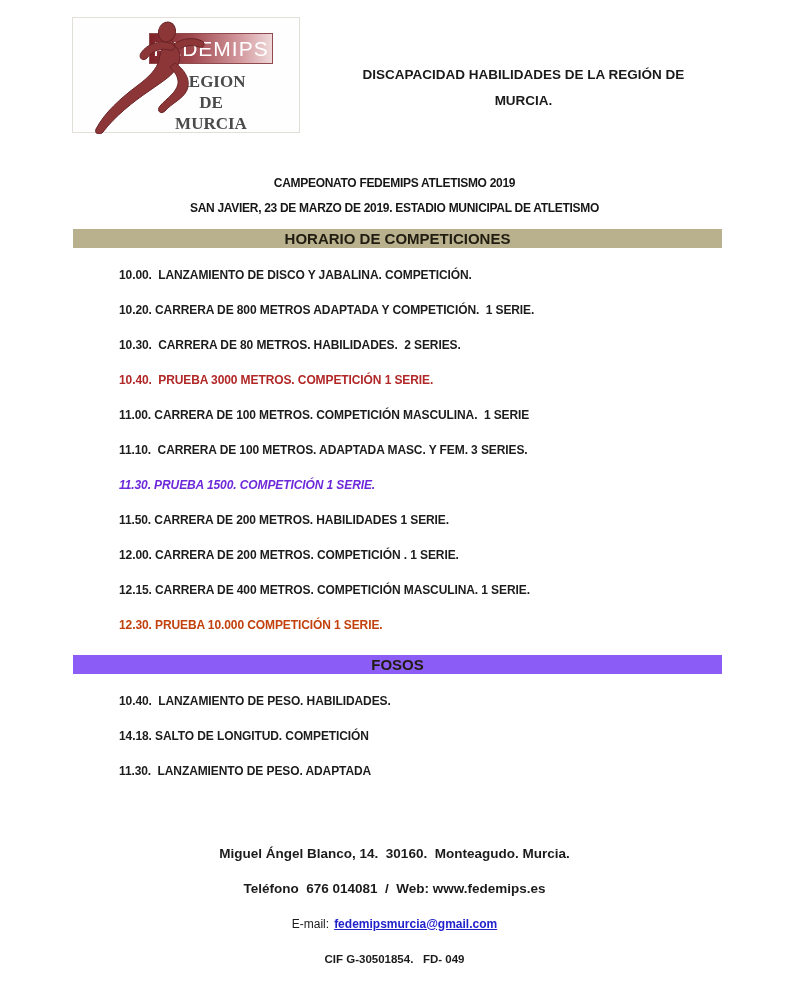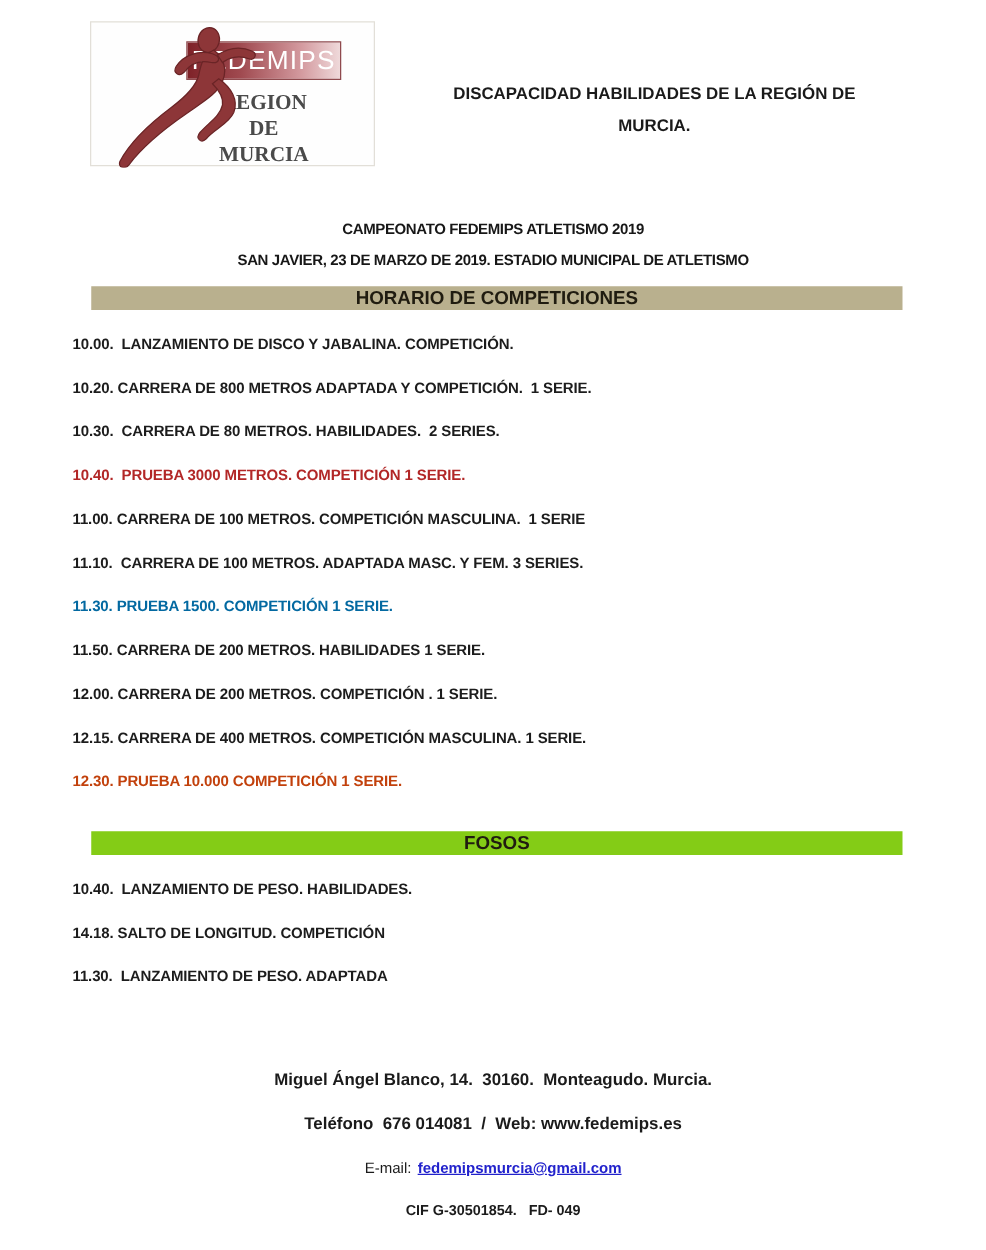--- a/index.html
+++ b/index.html
@@ -56,25 +56,25 @@
     letter-spacing:-0.3px;white-space:nowrap;color:#171717;
   }
 
   
   .banner{
     margin:8px 67px 0 73px;height:19px;
     display:flex;align-items:center;justify-content:center;
     font-weight:700;font-size:15px;color:#201c10;
   }
   .banner-competiciones{background:#b9b08e;}
-  .banner-fosos{background:#84cc16;margin-top:23px;}
+  .banner-fosos{background:#8b5cf6;margin-top:13px;}
 
   
   ul.schedule{
-    list-style:none;margin:9px 0 0 0;padding:0 0 0 58px;
+    list-style:none;margin:9px 0 0 0;padding:0 0 0 119px;
   }
   ul.schedule li{
     height:35px;display:flex;align-items:center;
     font-weight:700;font-size:12px;letter-spacing:-0.1px;
     white-space:pre;color:#1c1c1c;
   }
 
   
   .footer{margin-top:48px;text-align:center;}
   .footer .fline{
@@ -127,21 +127,21 @@
   <div class="banner banner-competiciones">
     <span>HORARIO DE COMPETICIONES</span>
   </div>
   <ul class="schedule">
       <li>10.00.  LANZAMIENTO DE DISCO Y JABALINA. COMPETICIÓN.</li>
       <li>10.20. CARRERA DE 800 METROS ADAPTADA Y COMPETICIÓN.  1 SERIE.</li>
       <li>10.30.  CARRERA DE 80 METROS. HABILIDADES.  2 SERIES.</li>
       <li style="color: rgb(178, 39, 39);">10.40.  PRUEBA 3000 METROS. COMPETICIÓN 1 SERIE.</li>
       <li>11.00. CARRERA DE 100 METROS. COMPETICIÓN MASCULINA.  1 SERIE</li>
       <li>11.10.  CARRERA DE 100 METROS. ADAPTADA MASC. Y FEM. 3 SERIES.</li>
-      <li style="color: #0369a1;">11.30. PRUEBA 1500. COMPETICIÓN 1 SERIE.</li>
+      <li style="color: #6d28d9; font-style: italic;">11.30. PRUEBA 1500. COMPETICIÓN 1 SERIE.</li>
       <li>11.50. CARRERA DE 200 METROS. HABILIDADES 1 SERIE.</li>
       <li>12.00. CARRERA DE 200 METROS. COMPETICIÓN . 1 SERIE.</li>
       <li>12.15. CARRERA DE 400 METROS. COMPETICIÓN MASCULINA. 1 SERIE.</li>
       <li style="color: #c2410c;">12.30. PRUEBA 10.000 COMPETICIÓN 1 SERIE.</li>
     </ul>
 
   <div class="banner banner-fosos">
     <span>FOSOS</span>
   </div>
   <ul class="schedule">

